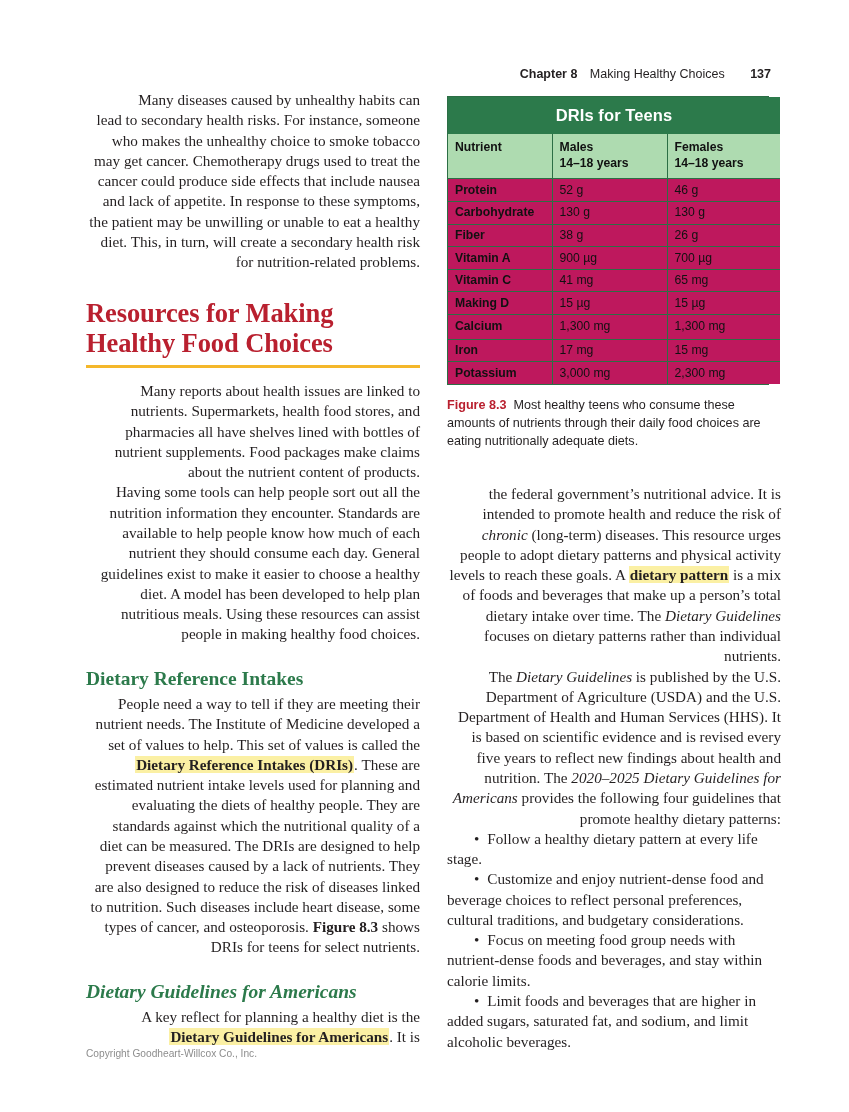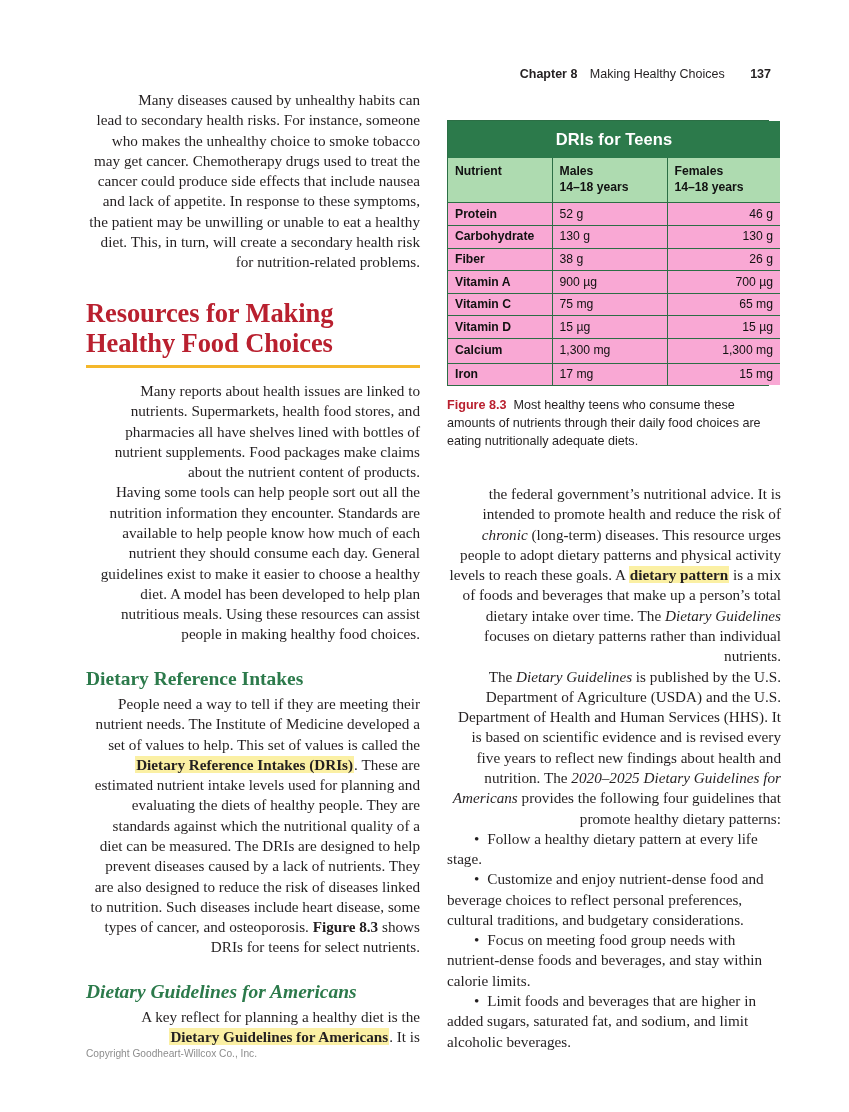--- a/index.html
+++ b/index.html
@@ -104,21 +104,20 @@
 
   
   .table-wrap {
     position: absolute;
     left: 447px;
     top: 96px;
     width: 322px;
     border: 1.5px solid #2c6e45;
     box-sizing: border-box;
     background: #fdfbe9;
-    margin-top: 24px;
   }
   table.dri {
     border-collapse: collapse;
     width: 100%;
     font-family: "Liberation Sans", sans-serif;
     table-layout: fixed;
   }
   table.dri caption {
     caption-side: top;
     background: #2c7a4b;
@@ -137,30 +136,30 @@
     text-align: left;
     padding: 6px 7px 7px 7px;
     line-height: 1.28;
     border-right: 1px solid #2c6e45;
     border-bottom: 1px solid #2c6e45;
     vertical-align: top;
   }
   table.dri th.sub:last-child { border-right: 0; }
 
   table.dri td {
-    background: #f9a8d4;
+    background: #be185d;
     font-size: 12.2px;
     padding: 3.5px 7px 3.5px 7px;
     border-right: 1px solid #2c6e45;
     border-bottom: 1px solid #2c6e45;
     color: #111111;
     line-height: 1.2;
     vertical-align: middle;
   }
-  table.dri td:last-child { border-right: 0; text-align: right; }
+  table.dri td:last-child { border-right: 0; }
   table.dri td.nut { font-weight: bold; }
   table.dri tr:last-child td { border-bottom: 0; }
   table.dri tr.gap-row td { border-bottom: 1px solid #2c6e45; padding-bottom: 5.5px; }
 
   col.c1 { width: 104px; }
   col.c2 { width: 115px; }
   col.c3 { width: 113px; }
 
   
   .fig-caption {
@@ -254,37 +253,42 @@
         <td>38 g</td>
         <td>26 g</td>
       </tr>
       <tr>
         <td class="nut">Vitamin A</td>
         <td>900 µg</td>
         <td>700 µg</td>
       </tr>
       <tr>
         <td class="nut">Vitamin C</td>
-        <td>75 mg</td>
+        <td>41 mg</td>
         <td>65 mg</td>
       </tr>
       <tr>
-        <td class="nut">Vitamin D</td>
+        <td class="nut">Making D</td>
         <td>15 µg</td>
         <td>15 µg</td>
       </tr>
       <tr class="gap-row">
         <td class="nut">Calcium</td>
         <td>1,300 mg</td>
         <td>1,300 mg</td>
       </tr>
       <tr>
         <td class="nut">Iron</td>
         <td>17 mg</td>
         <td>15 mg</td>
+      </tr>
+      <tr>
+        <td class="nut">Potassium</td>
+        <td>3,000 mg</td>
+        <td>2,300 mg</td>
       </tr>
     </tbody>
   </table>
 </div>
 
 <div class="fig-caption">
   <span class="fig-num">Figure 8.3</span><span>Most healthy teens who consume these amounts of nutrients through their daily food choices are eating nutritionally adequate diets.</span>
 </div>
 
 <div class="col col-right" style="top:484px;">

